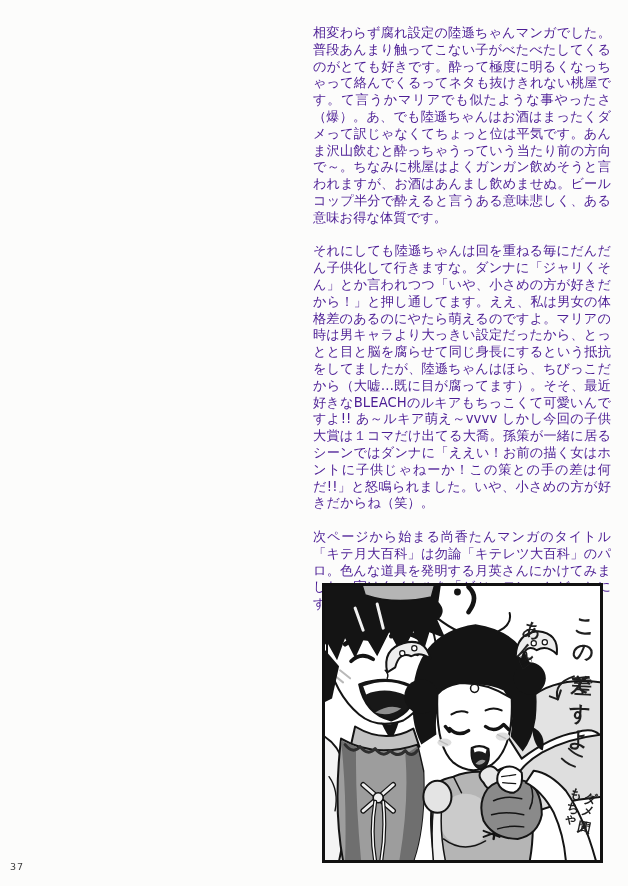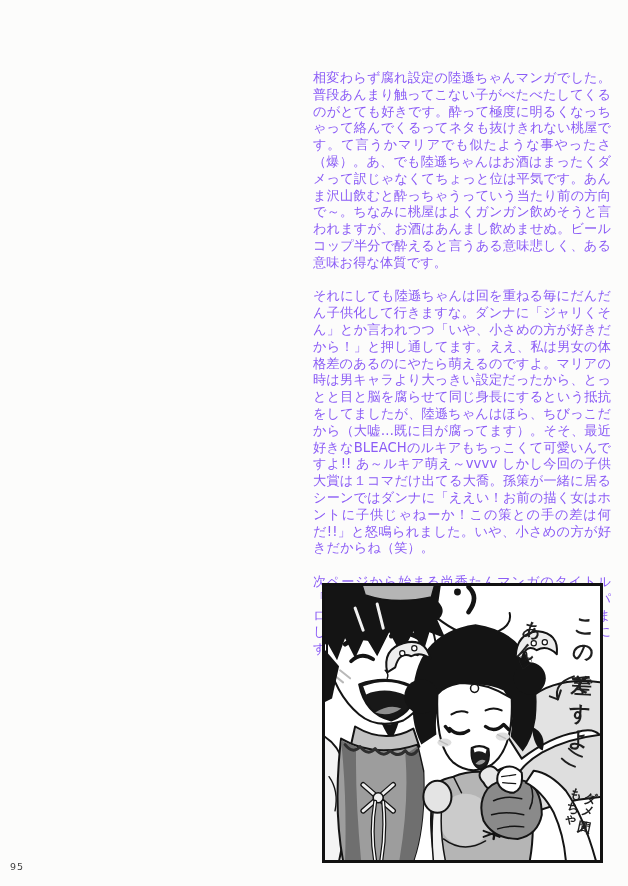--- a/index.html
+++ b/index.html
@@ -4,22 +4,22 @@
 <style>
   * { margin:0; padding:0; box-sizing:border-box; }
   html,body { background:#e8e8e6; }
   .page {
     position:relative; width:628px; height:886px;
     background:#fcfcfb; overflow:hidden;
     font-family:"DejaVu Sans", sans-serif;
   }
   .essay {
     position:absolute; left:313px; top:25px; width:298px;
-    font-size:13.2px; line-height:16.8px; color:#8b5cf6;
-    font-weight:500; text-align:justify; letter-spacing:0.1px;margin-top:45px;
+    font-size:13.2px; line-height:16.8px; color:#4c1d95;
+    font-weight:500; text-align:justify; letter-spacing:0.1px;
   }
   .essay p { margin-bottom:16.8px; }
   .essay p:last-child { margin-bottom:0; }
   .page-number {
     position:absolute; left:10px; top:861px;
     font-size:9.5px; color:#3f3f3f; letter-spacing:1px;
   }
   .illustration {
     position:absolute; left:322px; top:583px; width:281px; height:280px;
     border:3px solid #111; background:#fff;
@@ -157,14 +157,14 @@
     </svg>
 
     <div class="hw hw-main">この差ですよ</div>
     <div class="hw hw-moan">あん♡</div>
     <div class="hw hw-corner">
       <span>ダメ人間</span>
       <span>もちゃ</span>
     </div>
   </div>
 
-  <div class="page-number">95</div>
+  <div class="page-number">37</div>
 </div>
 
 </body></html>

